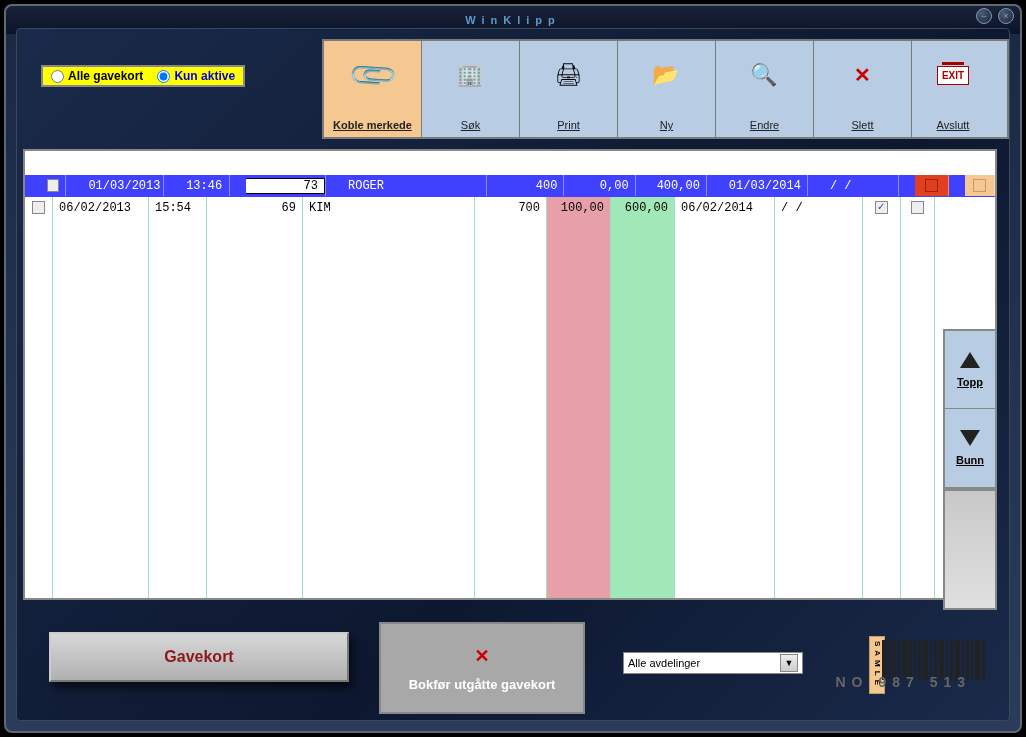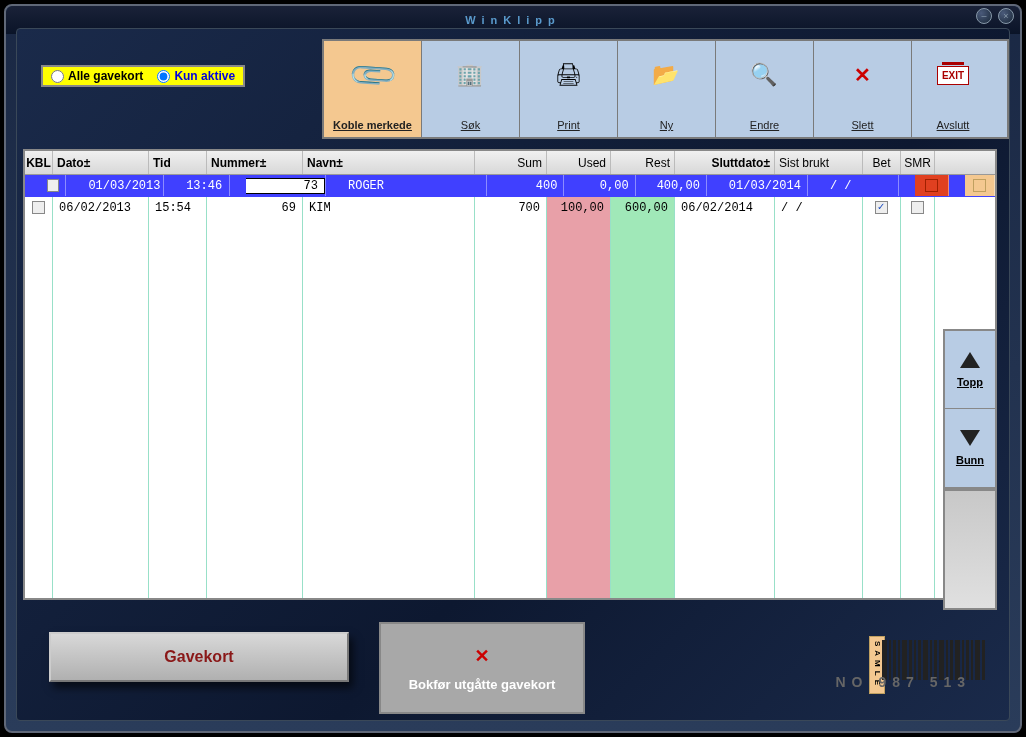--- a/index.html
+++ b/index.html
@@ -133,34 +133,20 @@
       </div>
       <div class="tool-btn last">
         <span class="icon">
             <span class="ico-exit">EXIT</span>
           </span>
         <span class="label">Avslutt</span>
       </div>
     </div>
 
     <div class="table-wrap">
-      <div class="thead">
-        <div class="c-kbl">KBL</div>
-        <div class="c-dato">Dato±</div>
-        <div class="c-tid">Tid</div>
-        <div class="c-num" style="justify-content:flex-start;font-weight:bold;">Nummer±</div>
-        <div class="c-navn">Navn±</div>
-        <div class="c-sum" style="justify-content:flex-end;font-weight:normal;">Sum</div>
-        <div class="c-used" style="justify-content:flex-end;font-weight:normal;">Used</div>
-        <div class="c-rest" style="justify-content:flex-end;font-weight:normal;">Rest</div>
-        <div class="c-slutt" style="justify-content:flex-end;">Sluttdato±</div>
-        <div class="c-sist" style="font-weight:normal;">Sist brukt</div>
-        <div class="c-bet" style="font-weight:normal;">Bet</div>
-        <div class="c-smr" style="font-weight:normal;">SMR</div>
-      </div>
 
       <div class="col-fill fill-pink"></div>
       <div class="col-fill fill-green"></div>
 
       <div class="col-lines">
         <div style="width:28px"></div>
           <div style="width:96px"></div>
           <div style="width:58px"></div>
         <div style="width:96px"></div>
           <div style="width:172px"></div>
@@ -233,20 +219,24 @@
     <div class="side-decor"></div>
 
     <div class="bottom-area">
       <div class="gavekort-btn">
         <span>Gavekort</span>
       </div>
       <div class="bokfor-btn">
         <span class="x">✕</span>
         <span class="txt">Bokfør utgåtte gavekort</span>
       </div>
+      <div class="dept-select">
+        <span>Alle avdelinger</span>
+        <span class="dd">▼</span>
+      </div>
       <div class="sample-strip">SAMLE</div>
       <div class="barcode">
         <div class="bar w"></div>
           <div class="bar t"></div>
           <div class="bar"></div>
           <div class="bar t"></div>
         <div class="bar w"></div>
           <div class="bar"></div>
           <div class="bar t"></div>
           <div class="bar"></div>

